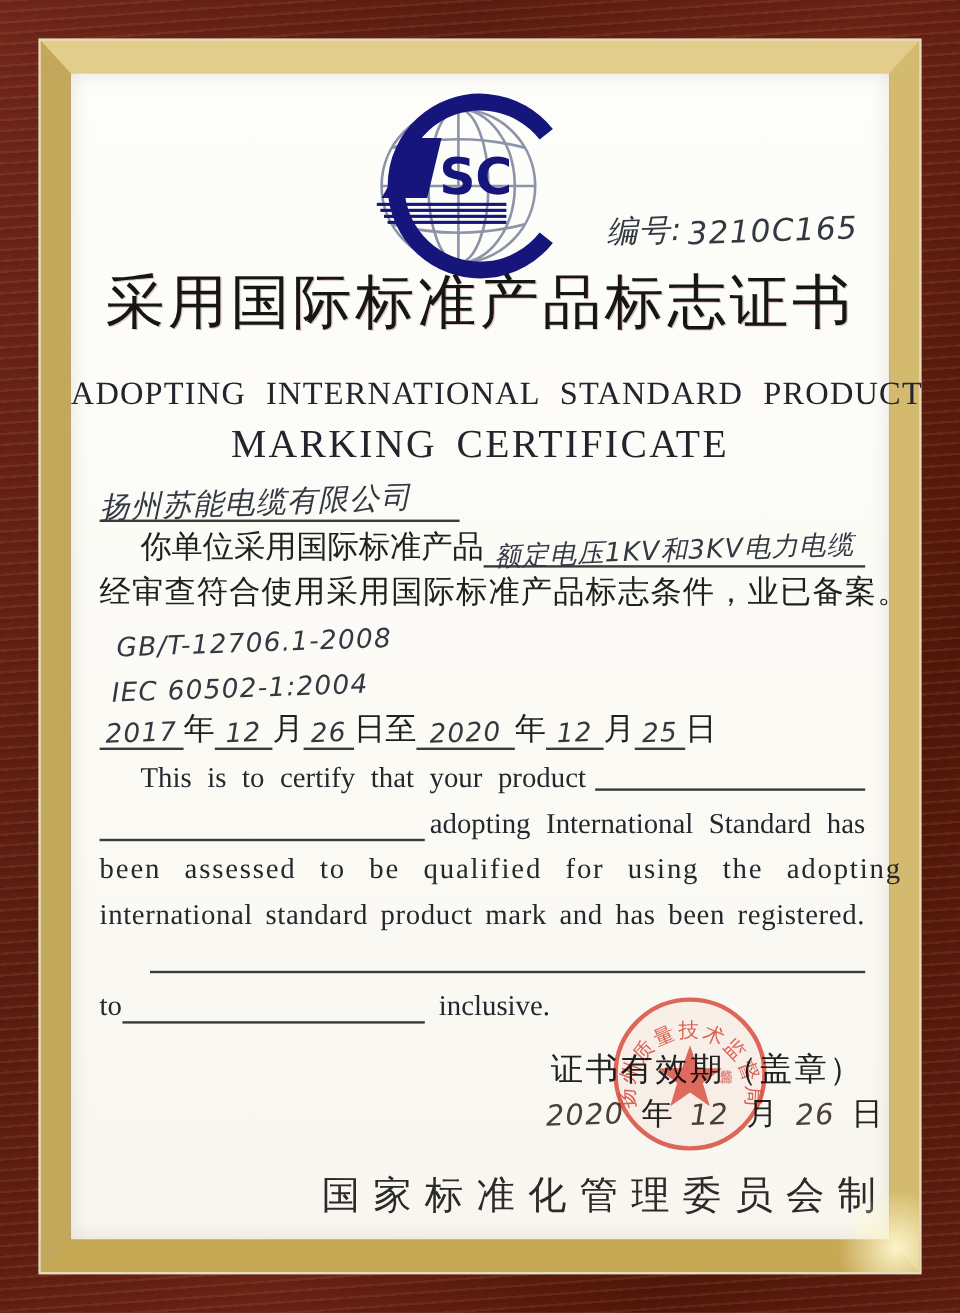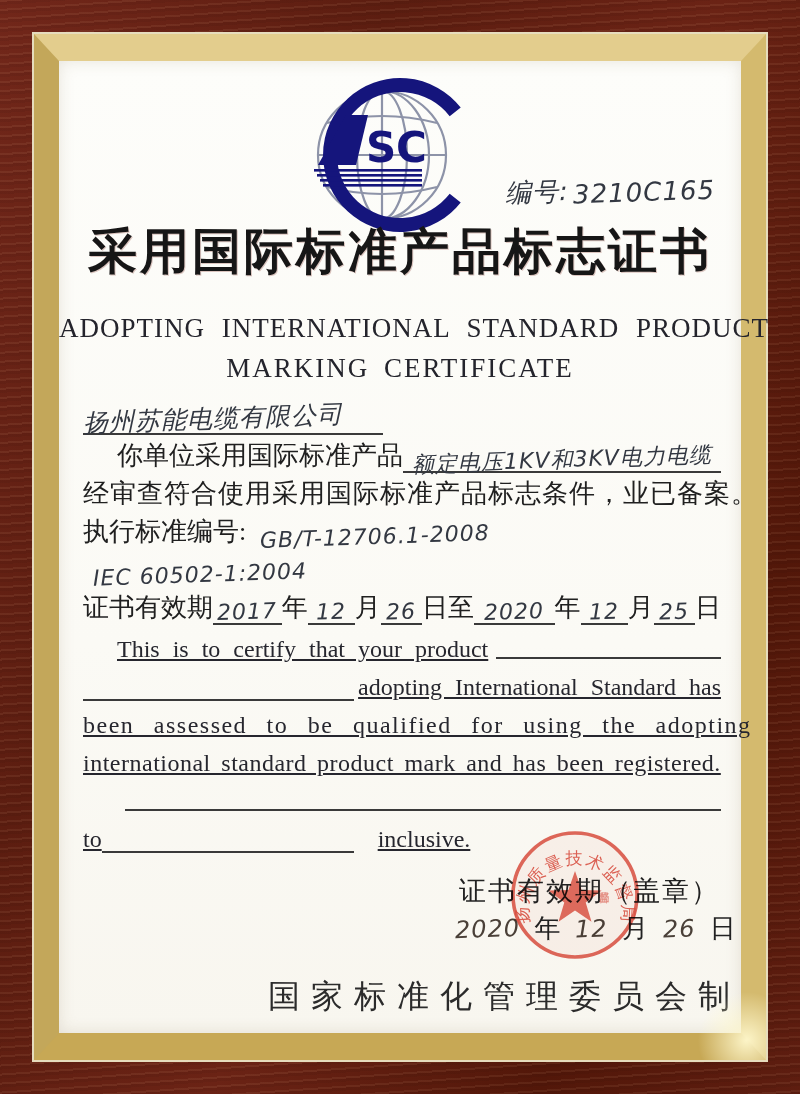--- a/index.html
+++ b/index.html
@@ -42,41 +42,41 @@
   }
   .hand{
     font-family:"DejaVu Sans","Liberation Sans",sans-serif;
     font-style:italic;color:#333842;display:inline-block;
     transform:rotate(-2deg);letter-spacing:1px;
   }
   .hand.small{font-size:22px;}
   .serial-line .hand{font-size:26px;}
   .title-cn{
     position:absolute;top:158px;left:0;width:100%;text-align:center;
-    font-size:49px;font-weight:bold;color:#161616;letter-spacing:3px;
+    font-size:49px;font-weight:normal;color:#161616;letter-spacing:3px;
     text-shadow:1px 1px 0 rgba(120,30,20,0.25);white-space:nowrap;
   }
   .title-en1{
     position:absolute;top:252px;left:0;width:100%;text-align:right;
     font-size:27px;color:#24242c;letter-spacing:1px;word-spacing:9px;white-space:nowrap;
   }
   .title-en2{
     position:absolute;top:292px;left:0;width:100%;text-align:center;
-    font-size:27px;color:#24242c;letter-spacing:2px;word-spacing:6px;
+    font-size:33px;color:#24242c;letter-spacing:2px;word-spacing:6px;
   }
   .body-text{position:absolute;left:24px;right:20px;top:320px;}
   .row{height:38px;display:flex;align-items:flex-end;white-space:nowrap;}
   .row.company{height:54px;}
   .cn{font-size:26px;color:#202020;}
   .blank{
     display:inline-block;border-bottom:2px solid #3a3a3a;
     text-align:center;line-height:1;vertical-align:bottom;
   }
   .fill{flex:1;border-bottom:2px solid #3a3a3a;margin-left:8px;margin-bottom:4px;}
-  .en{font-size:24px;color:#26262e;text-decoration:underline;}
+  .en{font-size:24px;color:#26262e;}
   .indent{padding-left:34px;}
   .w300{width:300px;text-align:left;padding-bottom:2px;}
   .w290{width:292px;}
   .review .cn{letter-spacing:1px;text-align:center;}
   .sp{word-spacing:7px;}
   .sp2{word-spacing:4px;letter-spacing:0.5px;}
   
   .issuer-label{
     position:absolute;top:812px;left:400px;font-size:27px;color:#222;
     letter-spacing:2px;z-index:1;
@@ -146,30 +146,28 @@
         <div class="row indent">
           <span class="cn">你单位采用国际标准产品</span>
           <span class="blank" style="width:330px"><span class="hand small">额定电压1KV和3KV电力电缆</span></span>
         </div>
 
         <div class="row review">
           <span class="cn">经审查符合使用采用国际标准产品标志条件，业已备案。</span>
         </div>
 
         <div class="row">
-          <span class="cn">执行标准编号:</span>
           <span class="hand small" style="margin-left:14px">GB/T-12706.1-2008</span>
         </div>
 
         <div class="row">
           <span class="hand small" style="margin-left:10px">IEC 60502-1:2004</span>
         </div>
 
         <div class="row">
-          <span class="cn">证书有效期</span>
           <span class="blank" style="width:70px"><span class="hand small">2017</span></span>
           <span class="cn">年</span>
           <span class="blank" style="width:48px"><span class="hand small">12</span></span>
           <span class="cn">月</span>
           <span class="blank" style="width:42px"><span class="hand small">26</span></span>
           <span class="cn">日至</span>
           <span class="blank" style="width:82px"><span class="hand small">2020</span></span>
           <span class="cn">年</span>
           <span class="blank" style="width:48px"><span class="hand small">12</span></span>
           <span class="cn">月</span>
@@ -191,21 +189,21 @@
         <div class="row">
           <span class="en sp2">international standard product mark and has been registered.</span>
         </div>
 
         <div class="row indent">
           <span class="fill"></span>
         </div>
         <div class="row">
           <span class="en">to</span>
           <span class="blank" style="width:252px"></span>
-          <span class="en" style="margin-left:24px">inclusive.</span>
+          <span class="en" style="margin-left:12px">inclusive.</span>
         </div>
       </div>
 
       <div class="issuer-label">证书有效期（盖章）</div>
       <div class="issuer-date">
         <span class="hand">2020</span>
         <span>年</span>
         <span class="hand">12</span>
         <span>月</span>
         <span class="hand">26</span>

